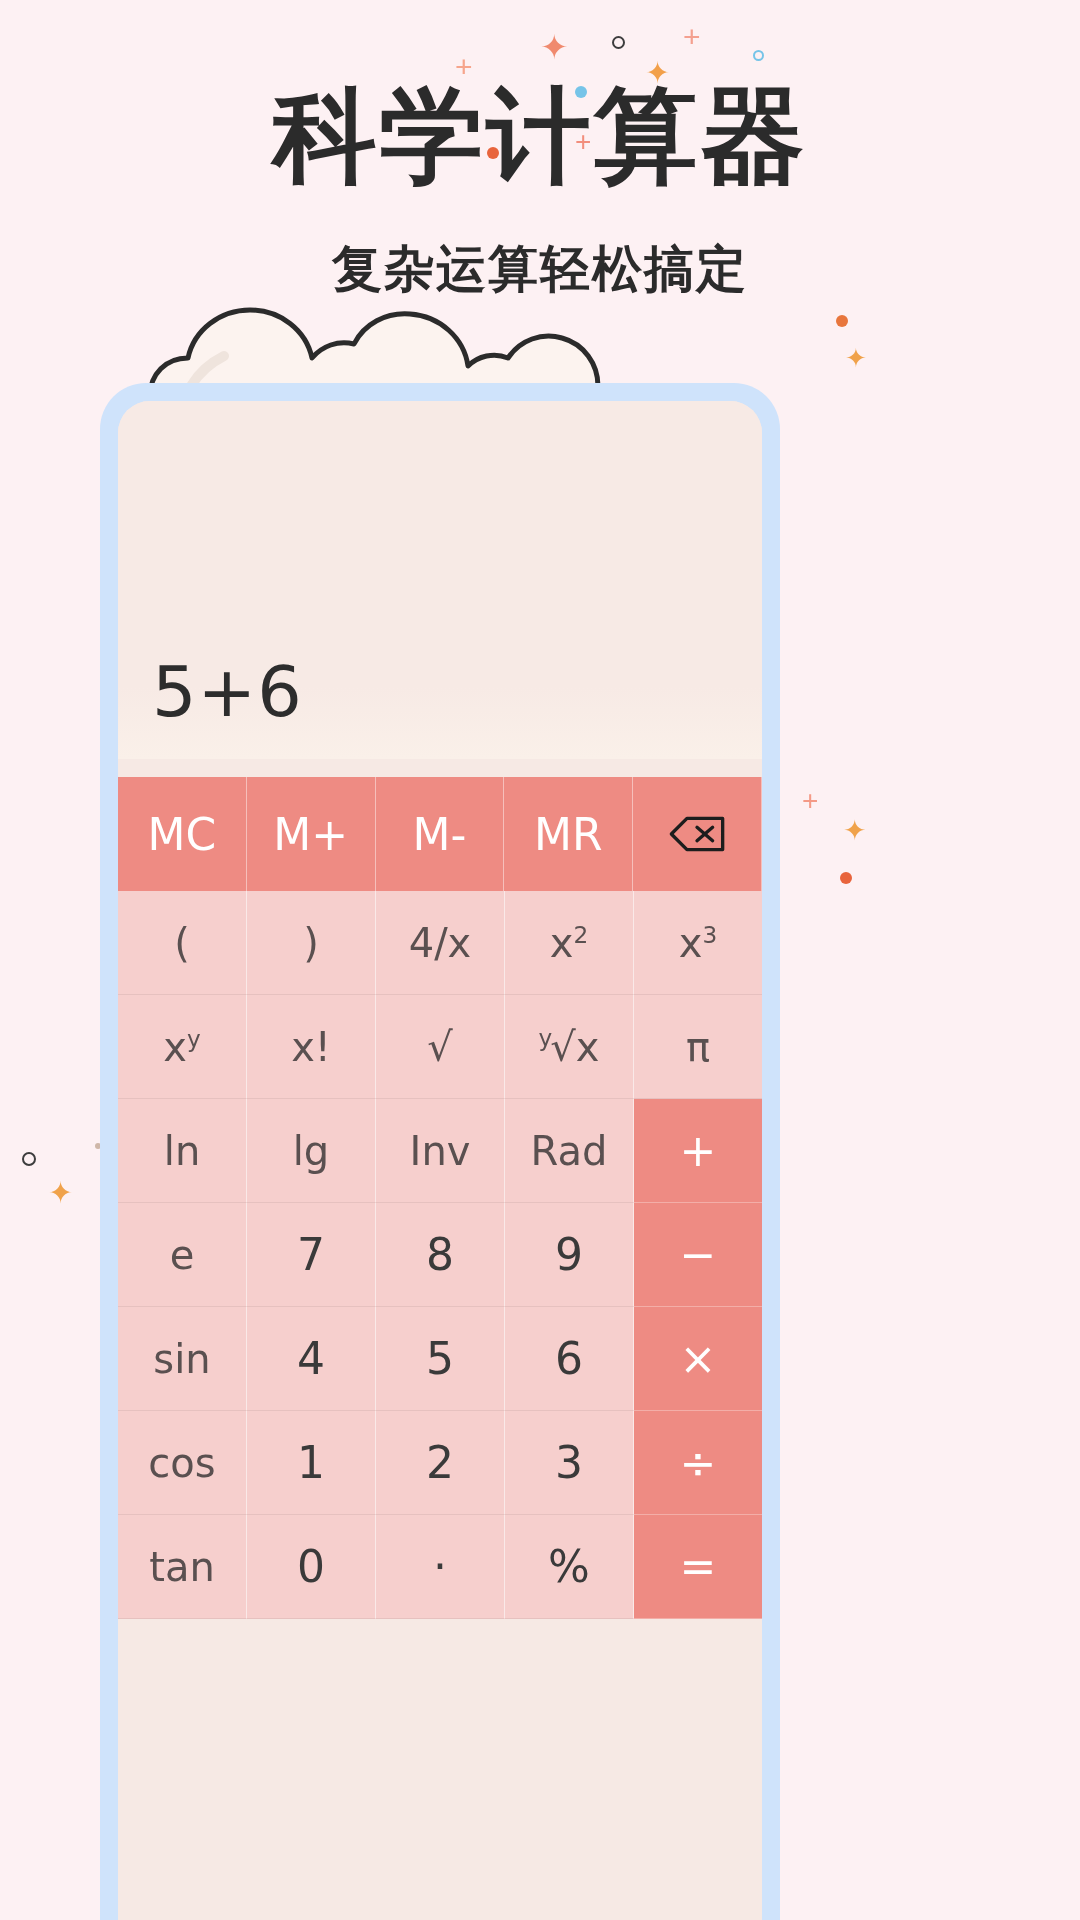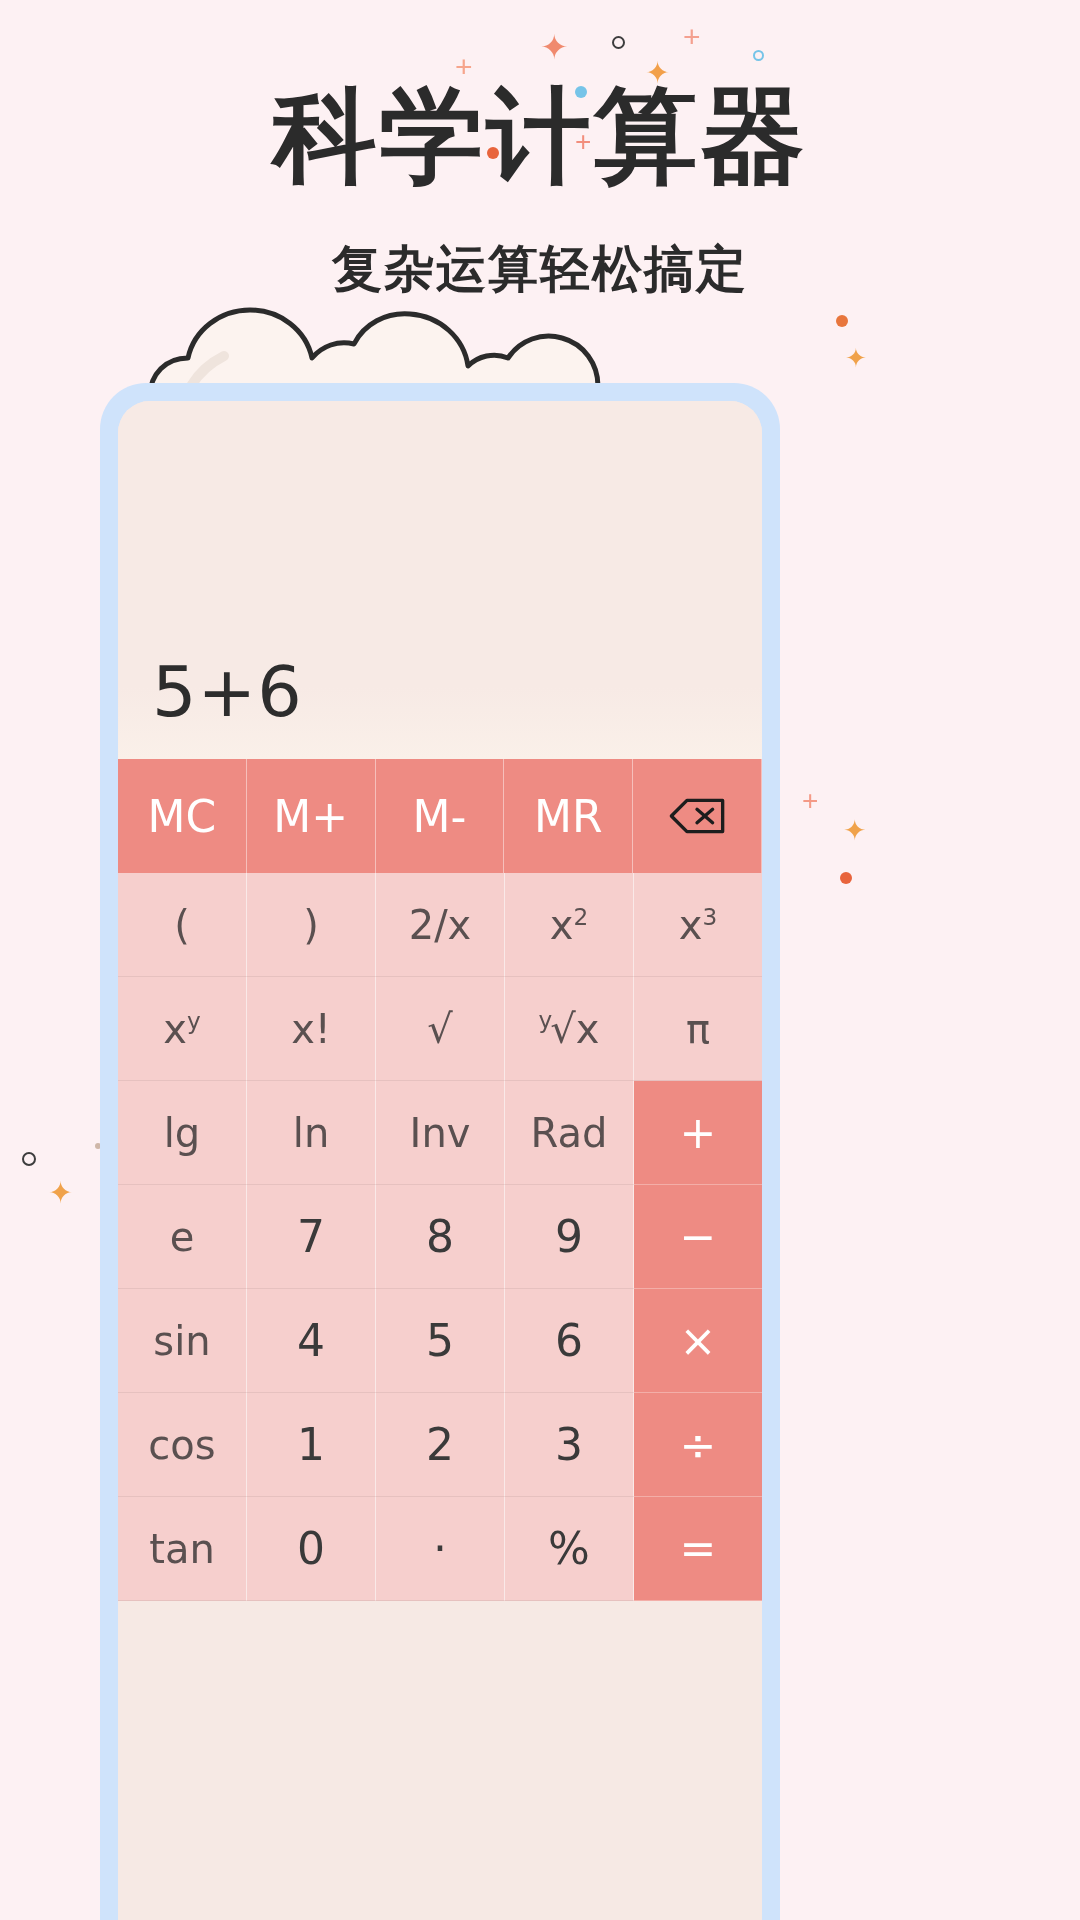--- a/index.html
+++ b/index.html
@@ -119,21 +119,21 @@
   .keypad {
     flex: 1 1 auto;
     display: flex;
     flex-direction: column;
   }
   .krow {
     display: flex;
     flex: 0 0 104px;
     height: 104px;
   }
-  .krow.mem { flex: 0 0 114px; height: 114px; }
+  .krow.mem { flex: 0 0 114px; height: 114px; margin-top: 18px; }
   .key {
     flex: 1 1 0;
     display: flex;
     align-items: center;
     justify-content: center;
     font-size: 40px;
     color: #555;
     border-right: 1px solid rgba(255,255,255,0.55);
     border-bottom: 1px solid rgba(160,130,130,0.18);
     background: #f6cfcd;
@@ -241,21 +241,21 @@
           </div>
         </div>
         <div class="krow">
           <div class="key fn">
             <span>(</span>
           </div>
           <div class="key fn">
             <span>)</span>
           </div>
           <div class="key fn">
-            <span>2/x</span>
+            <span>4/x</span>
           </div>
           <div class="key fn">
             <span>x<sup>2</sup></span>
           </div>
           <div class="key fn">
             <span>x<sup>3</sup></span>
           </div>
         </div>
         <div class="krow">
           <div class="key fn">
@@ -269,24 +269,24 @@
           </div>
           <div class="key fn">
             <span><span class="pre-sup">y</span>√x</span>
           </div>
           <div class="key fn">
             <span>π</span>
           </div>
         </div>
         <div class="krow">
           <div class="key fn">
+            <span>ln</span>
+          </div>
+          <div class="key fn">
             <span>lg</span>
-          </div>
-          <div class="key fn">
-            <span>ln</span>
           </div>
           <div class="key fn">
             <span>Inv</span>
           </div>
           <div class="key fn">
             <span>Rad</span>
           </div>
           <div class="key op">
             <span>+</span>
           </div>

